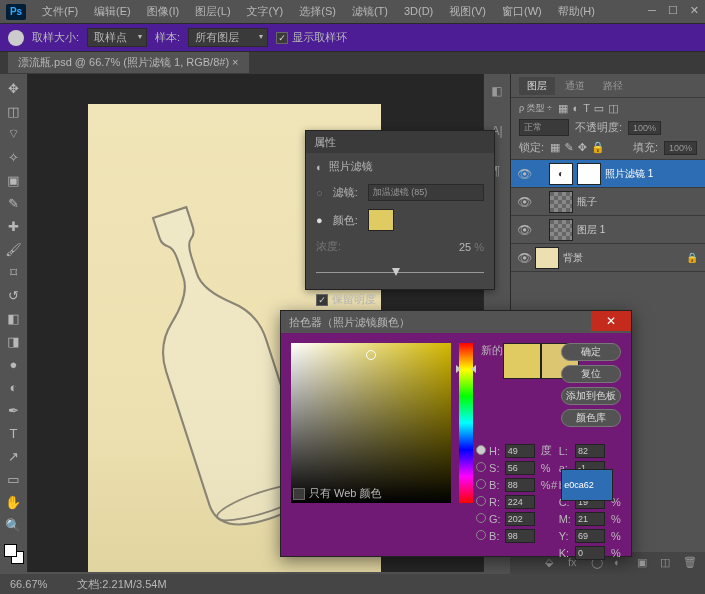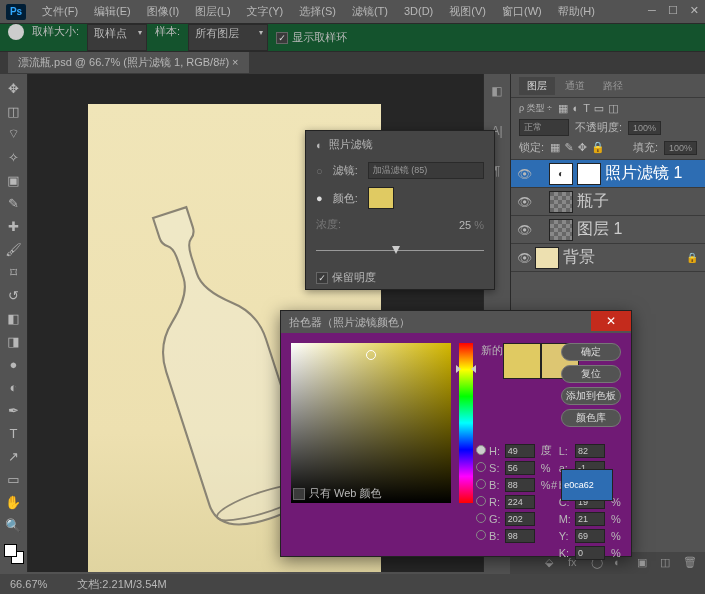--- a/index.html
+++ b/index.html
@@ -1,21 +1,21 @@
 <!DOCTYPE html>
 <html><head>
 <meta charset="utf-8">
 <style>
 *{margin:0;padding:0;box-sizing:border-box;font-family:"Microsoft YaHei",Tahoma,sans-serif;font-size:11px;color:#b8b8b8;user-select:none}
 body{background:#535353;width:705px;height:594px;overflow:hidden;position:relative}
 .menubar{height:24px;background:#535353;display:flex;align-items:center;padding-left:6px;border-bottom:1px solid #2a2a2a}
 .ps-logo{width:20px;height:16px;background:#001e36;color:#31a8ff;font-weight:bold;font-size:10px;display:flex;align-items:center;justify-content:center;margin-right:8px;border-radius:2px}
 .menu-item{padding:0 8px;cursor:pointer}
 .win-controls{position:absolute;right:6px;top:4px;display:flex;gap:12px;color:#888}
-.optbar{height:28px;background:#14532d;display:flex;padding:0 8px;gap:8px;border-bottom:1px solid #2a2a2a}
+.optbar{height:28px;background:#4c1d95;display:flex;align-items:center;padding:0 8px;gap:8px;border-bottom:1px solid #2a2a2a}
 .brush-icon{width:16px;height:16px;background:#ccc;border-radius:50%}
 .opt-label{color:#b8b8b8}
 .opt-select{background:#3a3a3a;border:1px solid #2a2a2a;padding:1px 18px 1px 6px;color:#b8b8b8;position:relative;min-width:60px}
 .opt-arrow{position:absolute;right:4px;top:3px;font-size:8px}
 .chk{display:inline-flex;align-items:center;gap:4px}
 .chk-box{width:12px;height:12px;background:#3a3a3a;border:1px solid #666;display:flex;align-items:center;justify-content:center;font-size:9px;color:#ddd}
 .tab-bar{height:22px;background:#3a3a3a;display:flex;align-items:flex-start;padding-left:8px}
 .doc-tab{background:#535353;padding:3px 10px;font-size:10px;color:#ccc;display:flex;align-items:center;gap:6px}
 .main{display:flex;height:498px}
 .toolbar{width:28px;background:#535353;border-right:1px solid #2a2a2a;display:flex;flex-direction:column;align-items:center;padding-top:4px;gap:3px}
@@ -41,21 +41,21 @@
 .layer{display:flex;align-items:center;height:28px;padding:0 6px;gap:4px;border-bottom:1px solid #3a3a3a}
 .layer.sel{background:#2d6db3}
 .layer.sel .lname{color:#fff}
 .eye{width:14px;font-size:12px;color:#b8b8b8}
 .indent{width:10px}
 .lthumb{width:24px;height:22px;background:#888;border:1px solid #222;flex-shrink:0}
 .lthumb.chk-bg{background:repeating-conic-gradient(#888 0 25%,#666 0 50%) 0 0/8px 8px}
 .lthumb.paper-t{background:#ede0b0}
 .lthumb.adj{background:#fff;display:flex;align-items:center;justify-content:center;color:#333;font-size:10px}
 .lmask{width:24px;height:22px;background:#fff;border:1px solid #222;flex-shrink:0}
-.lname{font-size:16px;color:#ccc}
+.lname{font-size:10px;color:#ccc}
 .panel-foot{position:absolute;bottom:20px;right:0;width:195px;height:22px;background:#454545;display:flex;align-items:center;justify-content:flex-end;gap:9px;padding:0 8px}
 .pf-ico{width:14px;height:14px;color:#999;font-size:11px}
 .props{position:absolute;left:305px;top:130px;width:190px;height:160px;background:#454545;border:1px solid #222;box-shadow:0 2px 8px rgba(0,0,0,.4)}
 .props-hdr{height:22px;display:flex;align-items:center;padding:0 8px;font-size:10px;color:#ccc;background:#3a3a3a}
 .props-sub{padding:6px 10px;display:flex;align-items:center;gap:6px;font-size:9px;color:#999}
 .props-row{padding:4px 10px;display:flex;align-items:center;gap:10px;font-size:10px}
 .props-swatch{width:26px;height:22px;background:#e0ca62;border:1px solid #222;cursor:pointer}
 .props-slider{height:18px;position:relative;margin:6px 10px}
 .props-slider-track{position:absolute;width:100%;height:1px;background:#999;top:8px}
 .props-slider-thumb{position:absolute;left:45%;top:4px;width:0;height:0;border-left:4px solid transparent;border-right:4px solid transparent;border-top:8px solid #ccc}
@@ -223,20 +223,23 @@
   <span class="pf-ico">⬙</span>
   <span class="pf-ico">fx</span>
   <span class="pf-ico">◯</span>
   <span class="pf-ico">◐</span>
   <span class="pf-ico">▣</span>
   <span class="pf-ico">◫</span>
   <span class="pf-ico">🗑</span>
 </div>
 
 <div class="props">
+  <div class="props-hdr">
+      <span>属性</span>
+    </div>
   <div class="props-sub">
       <span>◐</span>
       <span>照片滤镜</span>
     </div>
   <div class="props-row">
       <span style="color:#777">○</span>
       <span>滤镜:</span>
       <span class="lo-val" style="flex:1">加温滤镜 (85)</span>
     </div>
   <div class="props-row">

